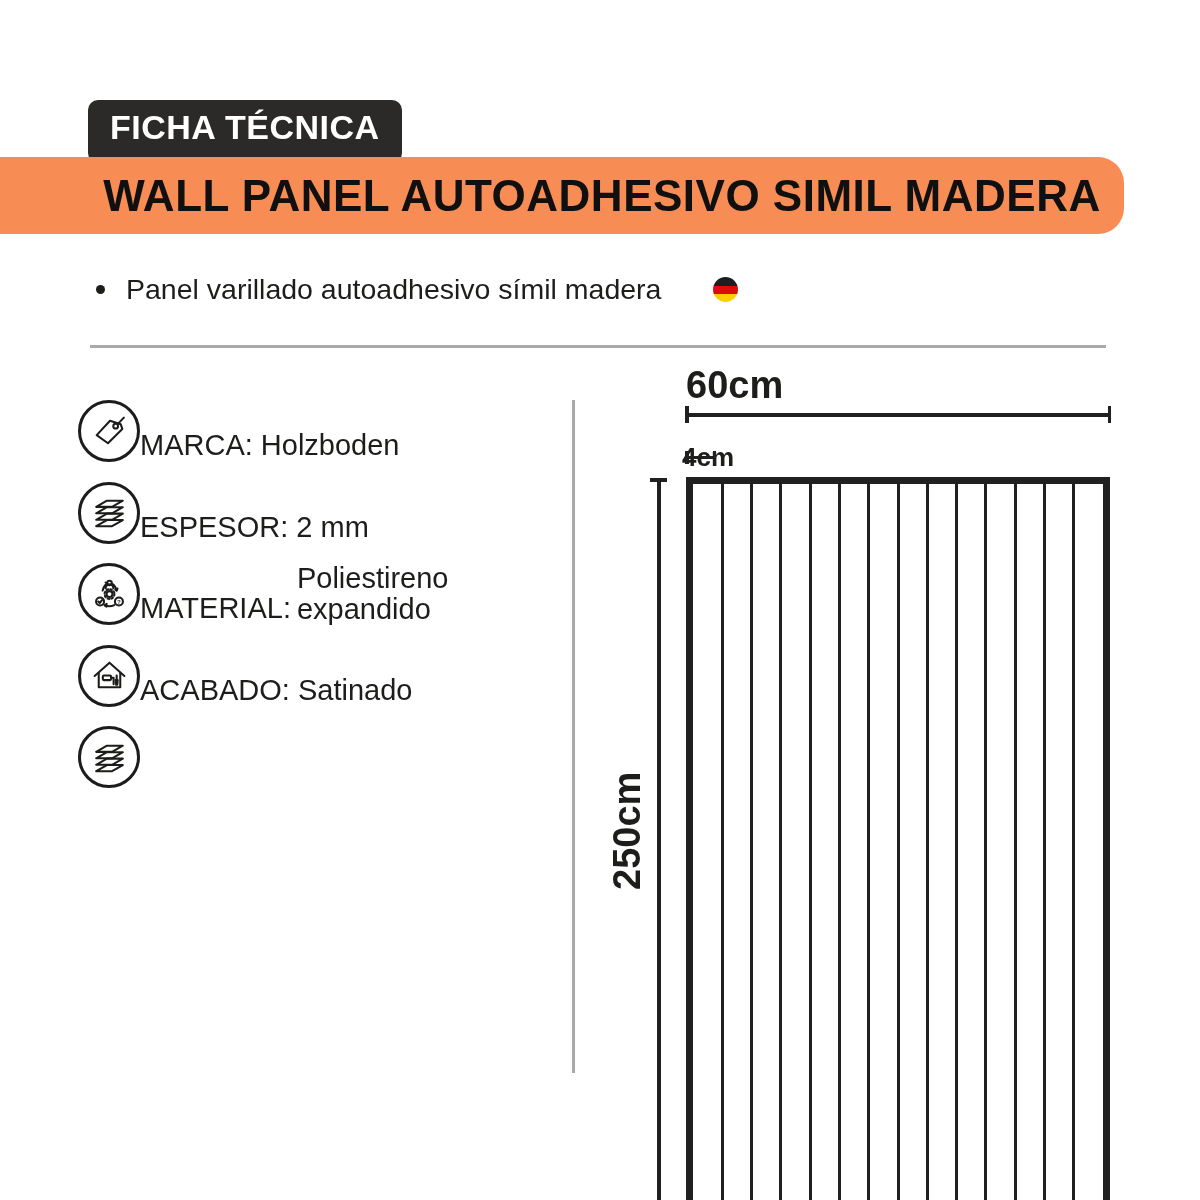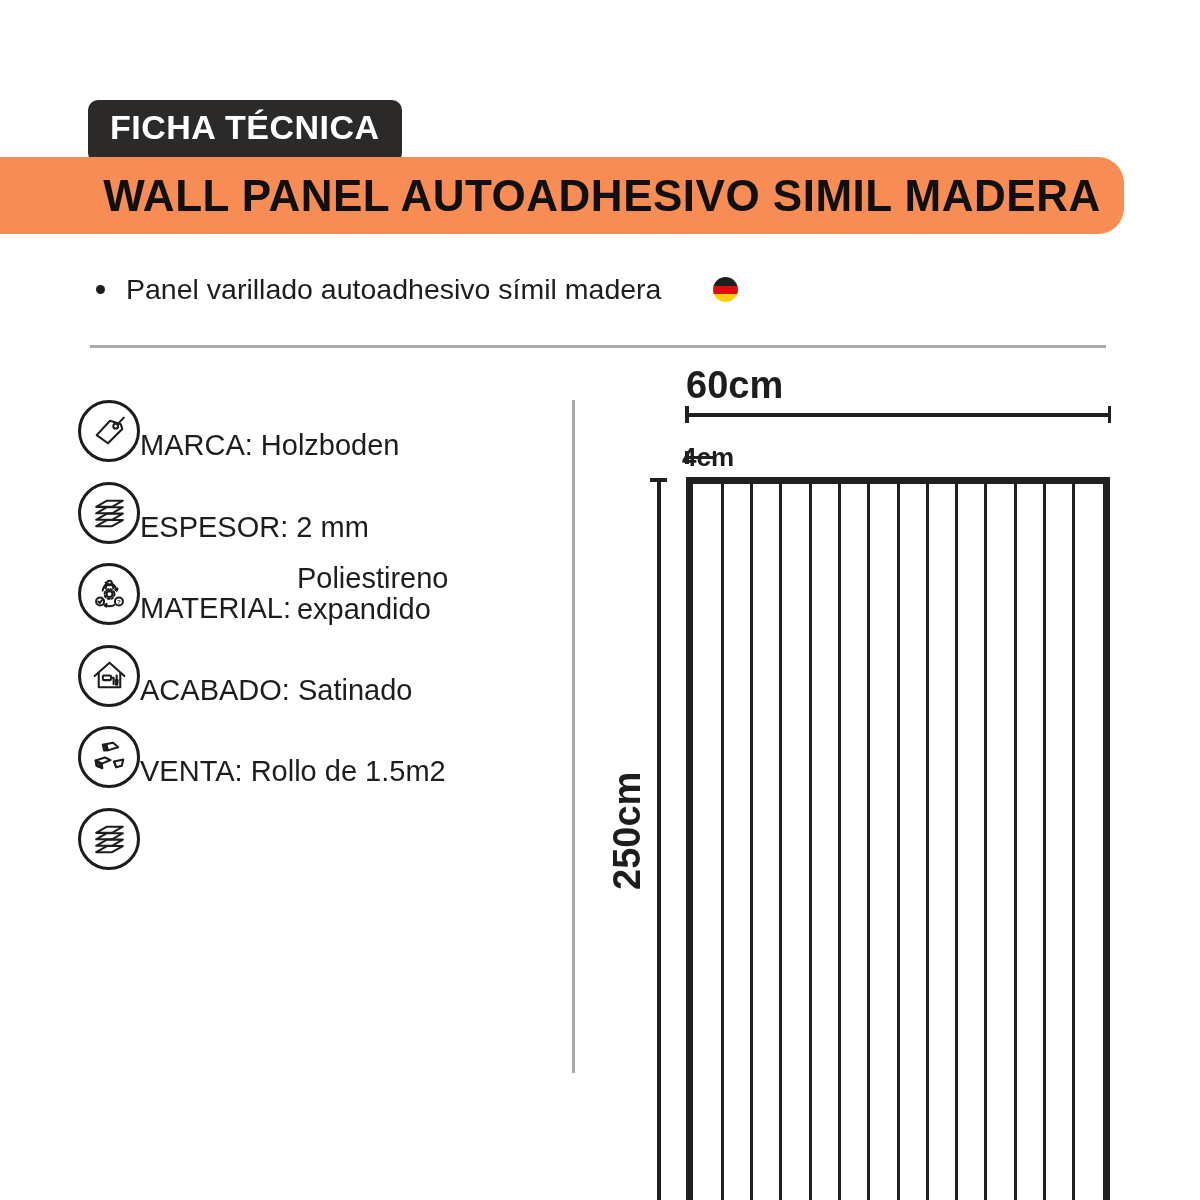--- a/index.html
+++ b/index.html
@@ -154,37 +154,20 @@
           <path d="M9.5 17.5 V31.5 H30.5 V17.5"></path>
           <rect x="13.5" y="20" width="8" height="4.5" rx="1" stroke-width="1.6"></rect>
           <path d="M21.5 22.2 H24 V28.5" stroke-width="1.6"></path>
           <line x1="27" y1="20" x2="27" y2="24.5" stroke-width="1.6"></line>
           <path d="M26 24.5 h2 l-0.4 4.5 h-1.2 Z" stroke-width="1.3"></path>
         </svg>
       </span>
       <span class="spec-text">ACABADO: Satinado</span>
     </div>
 
-    <div class="spec-row">
-      <span class="spec-icon">
-        <svg viewBox="0 0 40 40">
-          <path d="M13.5 7.5 L23.5 5.5 L28.5 10 L19 12.8 Z" stroke-width="1.7"></path>
-          <path d="M13.5 7.5 L14.8 13.2 L19 12.8" stroke-width="1.7"></path>
-          <line x1="15.5" y1="8.4" x2="16.6" y2="12.6" stroke-width="1"></line>
-          <line x1="17.3" y1="8" x2="18.2" y2="12.4" stroke-width="1"></line>
-          <path d="M6.5 23 L15.5 20 L21 22.5 L12.5 26 Z" stroke-width="1.7"></path>
-          <path d="M6.5 23 L7.2 28 L13 30.5 L12.5 26 Z" stroke-width="1.7"></path>
-          <line x1="8.3" y1="24.6" x2="8.8" y2="28.6" stroke-width="1"></line>
-          <line x1="10.4" y1="25.4" x2="10.9" y2="29.3" stroke-width="1"></line>
-          <path d="M24.5 24 L33.5 22 L32 28 L26.5 29.5 Z" stroke-width="1.7"></path>
-          <path d="M24.5 24 L26.5 29.5" stroke-width="1.7"></path>
-        </svg>
-      </span>
-      <span class="spec-text">VENTA: Rollo de 1.5m2</span>
-    </div>
 
     <div class="spec-row">
       <span class="spec-icon">
         <svg viewBox="0 0 40 40">
           <path d="M7 14.5 L17.5 8.5 H33 L22.5 14.5 Z"></path>
           <path d="M7 20.8 L17.5 14.8 H33 L22.5 20.8 Z"></path>
           <path d="M7 27.1 L17.5 21.1 H33 L22.5 27.1 Z"></path>
           <path d="M7 33.4 L17.5 27.4 H33 L22.5 33.4 Z"></path>
         </svg>
       </span>

